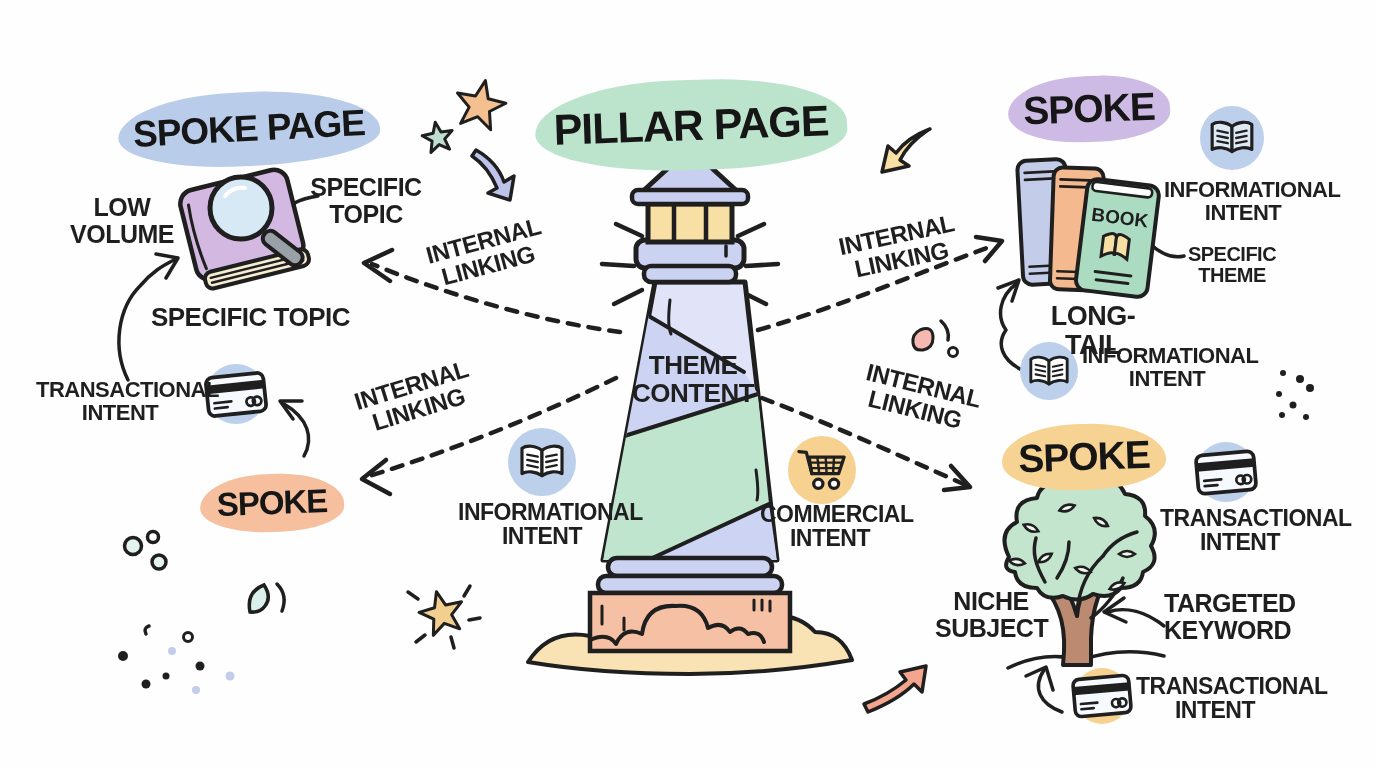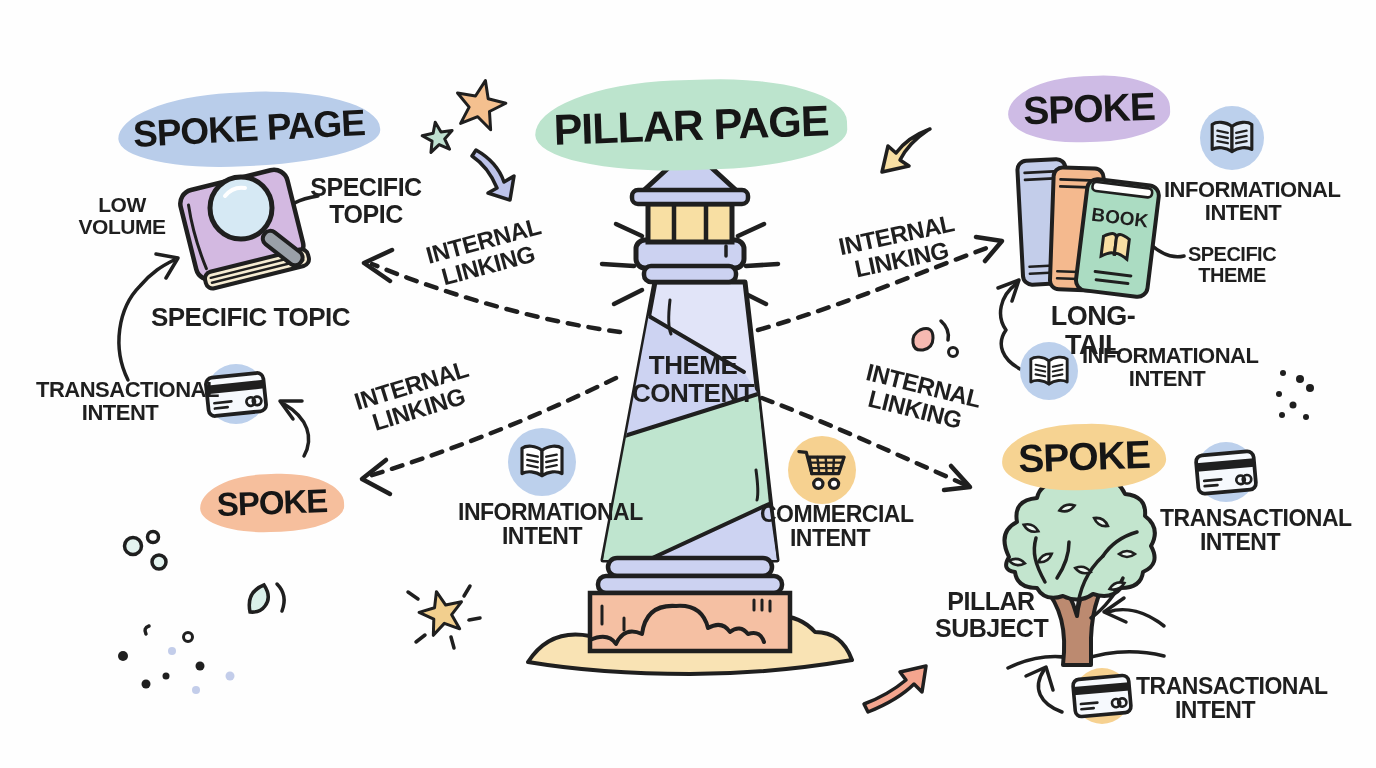--- a/index.html
+++ b/index.html
@@ -215,42 +215,43 @@
   <div class="banner" style="left:200px;top:474px;width:144px;height:58px;background:#f6bf9d;font-size:33px;
        border-radius:50% 50% 48% 52% / 60% 58% 44% 48%;transform:rotate(-2deg);z-index:2">
       <span>SPOKE</span>
     </div>
 
   <div class="banner" style="left:1002px;top:424px;width:164px;height:66px;background:#f6d392;font-size:39px;
        border-radius:48% 52% 50% 50% / 58% 62% 46% 48%;transform:rotate(-2deg);z-index:2">
       <span>SPOKE</span>
     </div>
 
-  <div class="txt" style="left:62px;top:194px;width:120px;font-size:21px;z-index:3">LOW VOLUME</div>
+  <div class="txt" style="left:62px;top:194px;width:120px;font-size:25px;z-index:3">LOW VOLUME</div>
   <div class="txt" style="left:310px;top:174px;width:112px;font-size:25px;z-index:3">SPECIFIC TOPIC</div>
   <div class="txt" style="left:148px;top:304px;width:205px;font-size:26px;z-index:3">SPECIFIC TOPIC</div>
   <div class="txt" style="left:36px;top:378px;width:168px;font-size:22px;z-index:3">TRANSACTIONAL INTENT</div>
 
   <div class="txt" style="left:428px;top:228px;width:114px;font-size:24px;transform:rotate(-15deg);z-index:3">INTERNAL LINKING</div>
   <div class="txt" style="left:840px;top:222px;width:118px;font-size:24px;transform:rotate(-12deg);z-index:3">INTERNAL LINKING</div>
   <div class="txt" style="left:356px;top:372px;width:118px;font-size:24px;transform:rotate(-17deg);z-index:3">INTERNAL LINKING</div>
   <div class="txt" style="left:862px;top:372px;width:112px;font-size:24px;transform:rotate(14deg);z-index:3">INTERNAL LINKING</div>
 
   <div class="txt" style="left:612px;top:352px;width:162px;font-size:26px;z-index:3">THEME CONTENT</div>
 
   <div class="txt" style="left:458px;top:500px;width:168px;font-size:23px;z-index:3">INFORMATIONAL INTENT</div>
   <div class="txt" style="left:760px;top:502px;width:140px;font-size:23px;z-index:3">COMMERCIAL INTENT</div>
 
   <div class="txt" style="left:1164px;top:178px;width:158px;font-size:22px;z-index:3">INFORMATIONAL INTENT</div>
   <div class="txt" style="left:1176px;top:244px;width:112px;font-size:20px;z-index:3">SPECIFIC THEME</div>
   <div class="txt" style="left:1024px;top:302px;width:138px;font-size:27px;z-index:3">LONG-TAIL</div>
   <div class="txt" style="left:1082px;top:344px;width:170px;font-size:22px;z-index:3">INFORMATIONAL INTENT</div>
 
   <div class="txt" style="left:1160px;top:506px;width:160px;font-size:23px;z-index:3">TRANSACTIONAL INTENT</div>
-  <div class="txt" style="left:935px;top:588px;width:112px;font-size:25px;z-index:3">PILLAR SUBJECT</div>
+  <div class="txt" style="left:935px;top:588px;width:112px;font-size:25px;z-index:3">NICHE SUBJECT</div>
+  <div class="txt" style="left:1164px;top:590px;width:126px;font-size:25px;z-index:3">TARGETED KEYWORD</div>
   <div class="txt" style="left:1136px;top:674px;width:158px;font-size:23px;z-index:3">TRANSACTIONAL INTENT</div>
 
   <div class="circ" style="left:508px;top:428px;width:68px;height:68px;background:#bcd0ec;z-index:2">
     <svg width="50" height="40" viewBox="0 0 46 38">
       <path d="M23 8 C17 3 8 3 4 6 L4 30 C9 27 17 28 23 32 Z" fill="#ffffff" stroke="#1f1f1f" stroke-width="3" stroke-linejoin="round"></path>
       <path d="M23 8 C29 3 38 3 42 6 L42 30 C37 27 29 28 23 32 Z" fill="#ffffff" stroke="#1f1f1f" stroke-width="3" stroke-linejoin="round"></path>
       <path class="ink" d="M9 12 L19 14 M9 17 L19 19 M9 22 L19 24 M37 12 L27 14 M37 17 L27 19 M37 22 L27 24" stroke-width="2.2"></path>
     </svg>
   </div>
 

